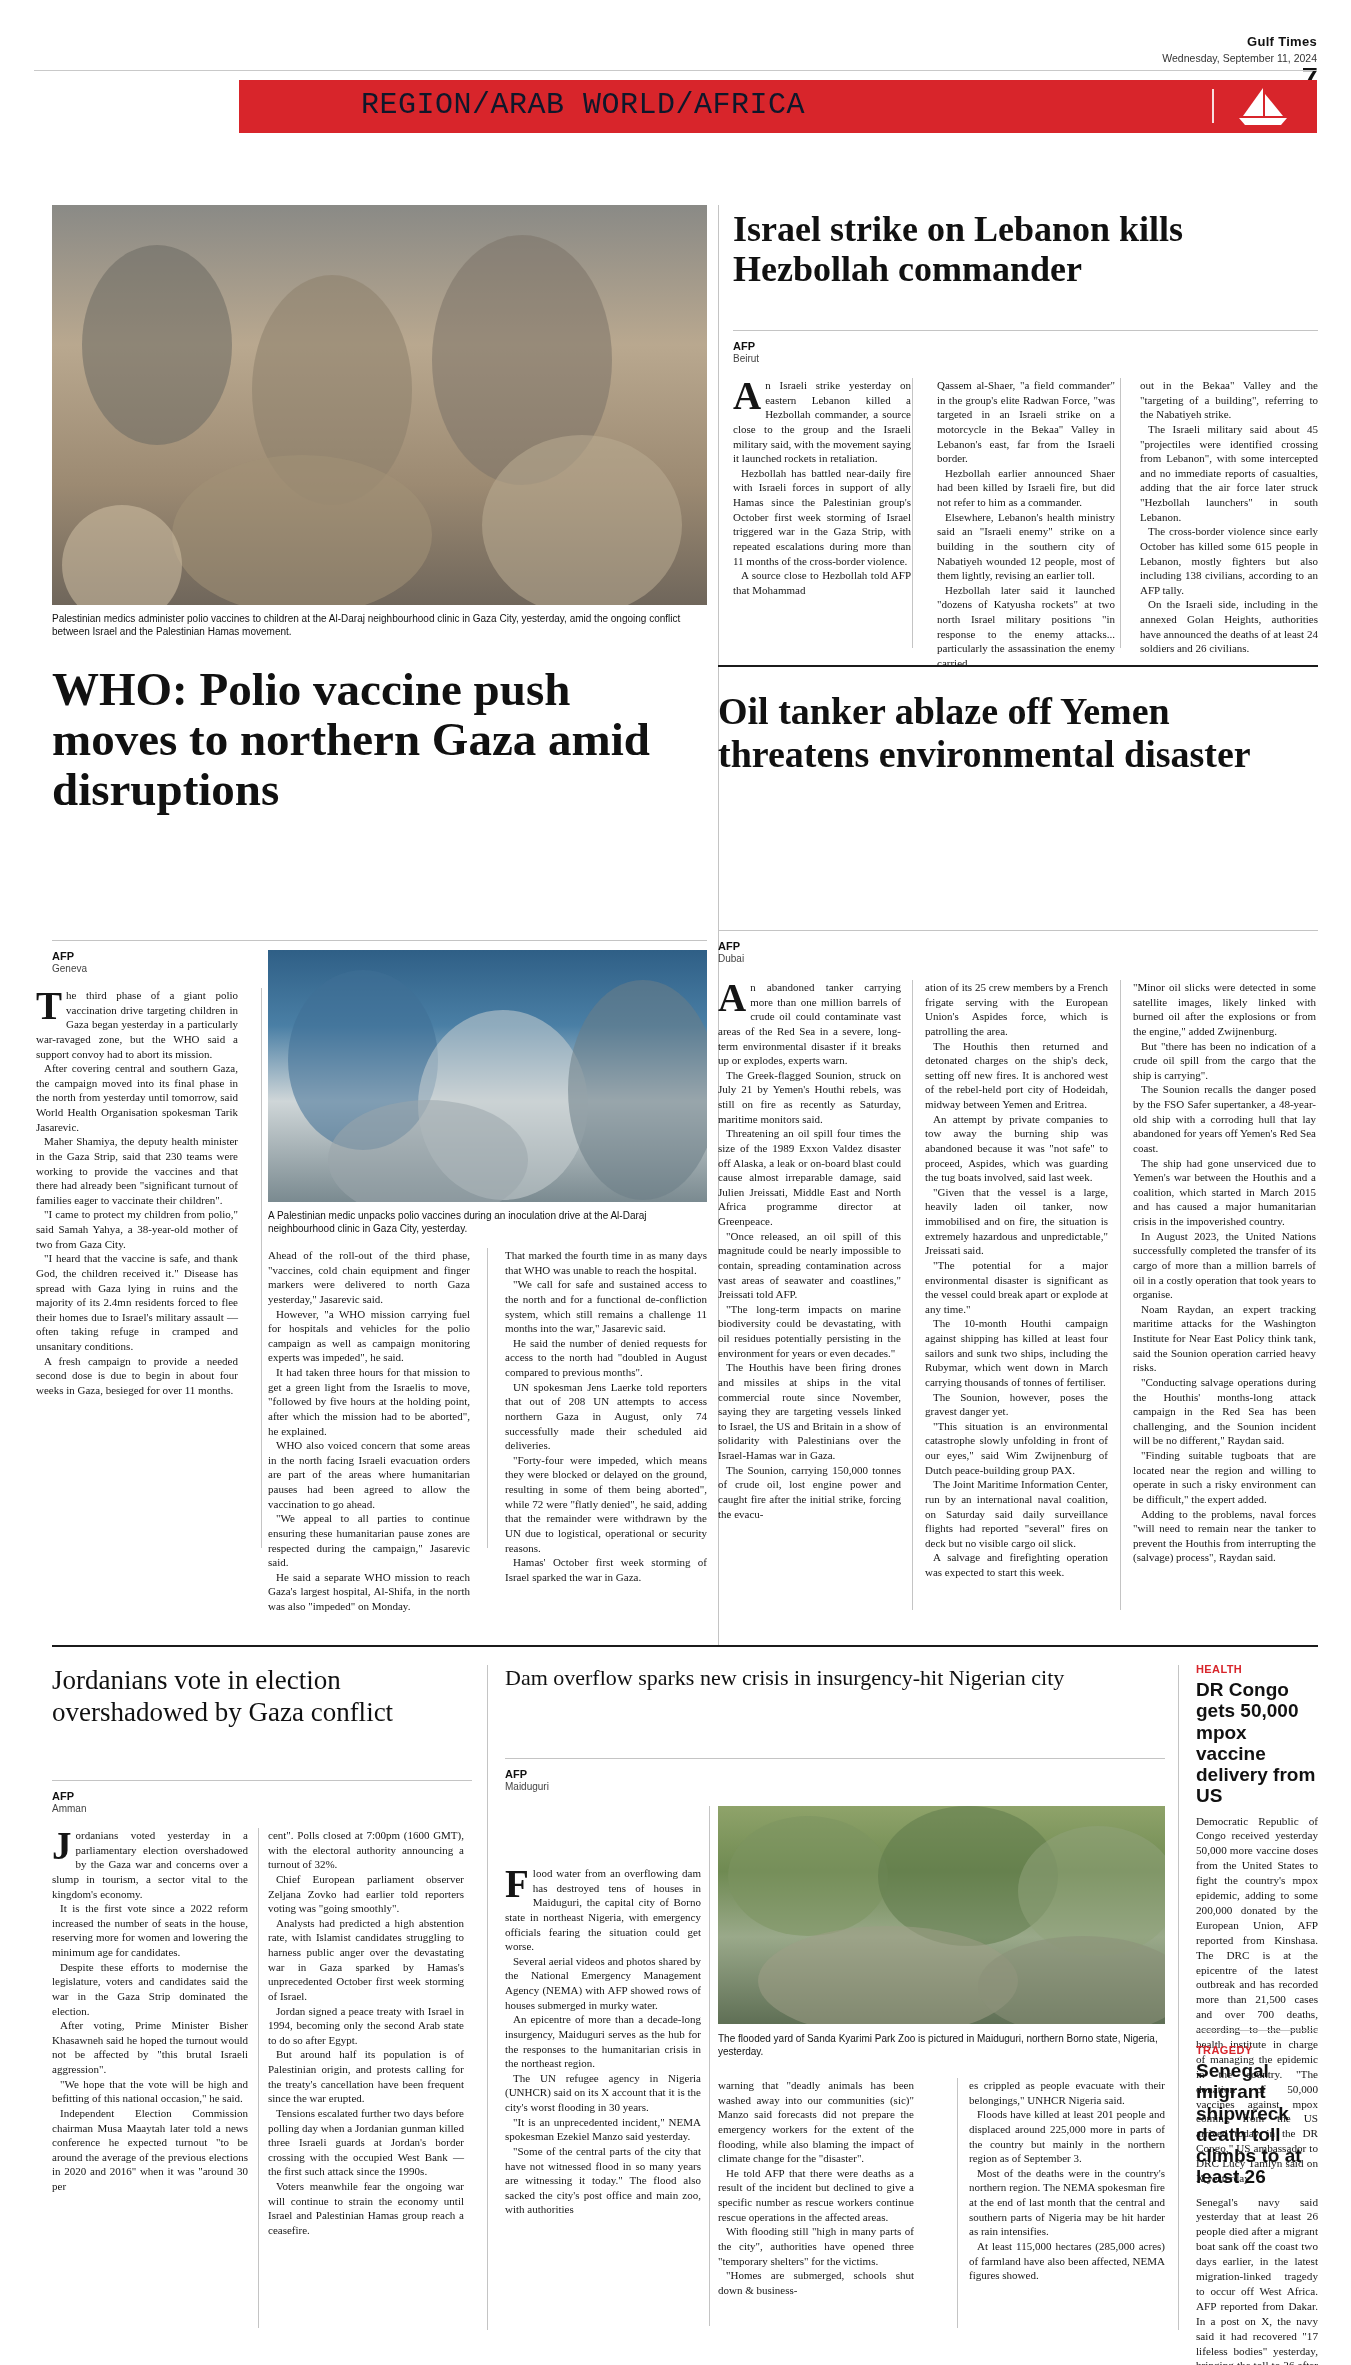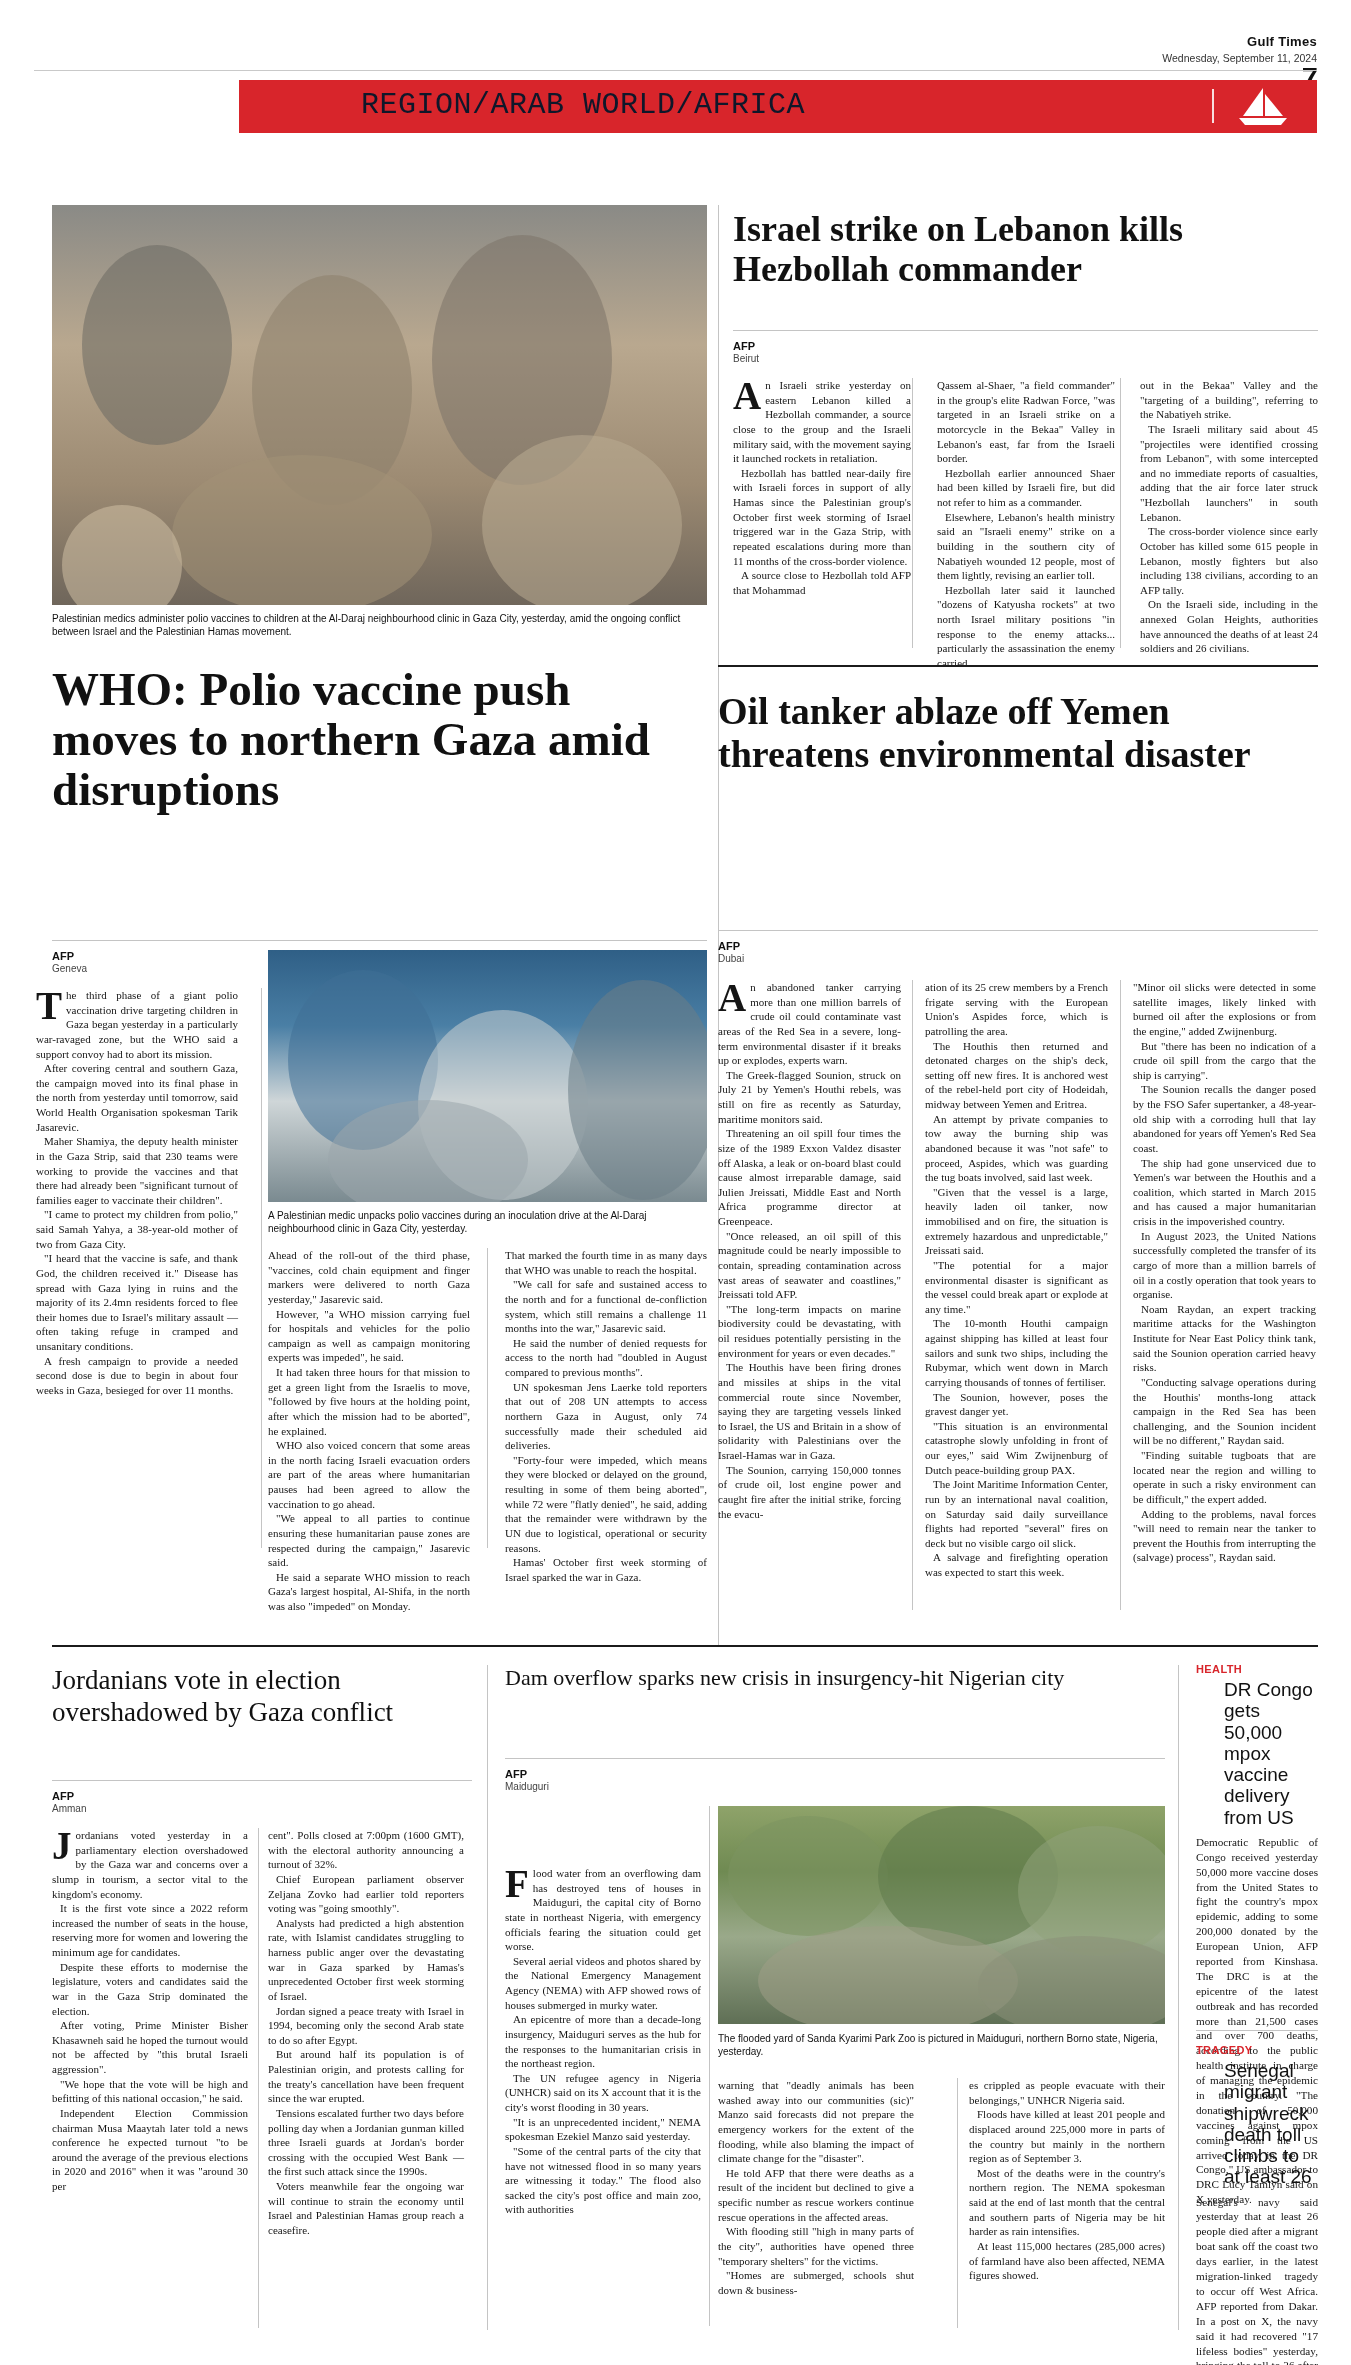--- a/index.html
+++ b/index.html
@@ -87,21 +87,21 @@
   .hrule { position:absolute; height:1px; background:#c4c4c4; }
   .hrule-dark { position:absolute; height:2px; background:#1b1b1b; }
 
   
   .rail-kicker {
     font-family:"Liberation Sans", sans-serif;
     font-size:11px; font-weight:bold; color:#d8252b; letter-spacing:.4px;
   }
   .rail-head {
     font-family:"Liberation Sans", sans-serif;
-    font-weight:normal; font-size:19px; line-height:1.12; color:#111; margin-top:4px;margin-left:28px;
+    font-weight:bold; font-size:19px; line-height:1.12; color:#111; margin-top:4px;
   }
   .rail-text { font-size:11.2px; line-height:1.33; text-align:justify; margin-top:7px; }
 </style>
 </head>
 <body>
 
 <div class="page">
 
   <div class="masthead">
     <div class="mast-right">
@@ -317,21 +317,21 @@
 
   <div class="abs col-text" style="left:718px; top:2078px; width:196px;">
     <p class="first">warning that "deadly animals has been washed away into our communities (sic)" Manzo said forecasts did not prepare the emergency workers for the extent of the flooding, while also blaming the impact of climate change for the "disaster".</p>
     <p>He told AFP that there were deaths as a result of the incident but declined to give a specific number as rescue workers continue rescue operations in the affected areas.</p>
     <p>With flooding still "high in many parts of the city", authorities have opened three "temporary shelters" for the victims.</p>
     <p>"Homes are submerged, schools shut down &amp; business-</p>
   </div>
   <div class="abs col-text" style="left:969px; top:2078px; width:196px;">
     <p class="first">es crippled as people evacuate with their belongings," UNHCR Nigeria said.</p>
     <p>Floods have killed at least 201 people and displaced around 225,000 more in parts of the country but mainly in the northern region as of September 3.</p>
-    <p>Most of the deaths were in the country's northern region. The NEMA spokesman said at the end of last month that the central and southern parts of Nigeria may be hit harder as rain intensifies.</p>
+    <p>Most of the deaths were in the country's northern region. The NEMA spokesman fire at the end of last month that the central and southern parts of Nigeria may be hit harder as rain intensifies.</p>
     <p>At least 115,000 hectares (285,000 acres) of farmland have also been affected, NEMA figures showed.</p>
   </div>
 
   <div class="vrule" style="left:709px; top:1806px; height:520px;"></div>
   <div class="vrule" style="left:957px; top:2078px; height:250px;"></div>
 
   <div class="vrule" style="left:1178px; top:1665px; height:665px;"></div>
 
   <div class="abs" style="left:1196px; top:1663px; width:122px;">
     <div class="rail-kicker">HEALTH</div>

